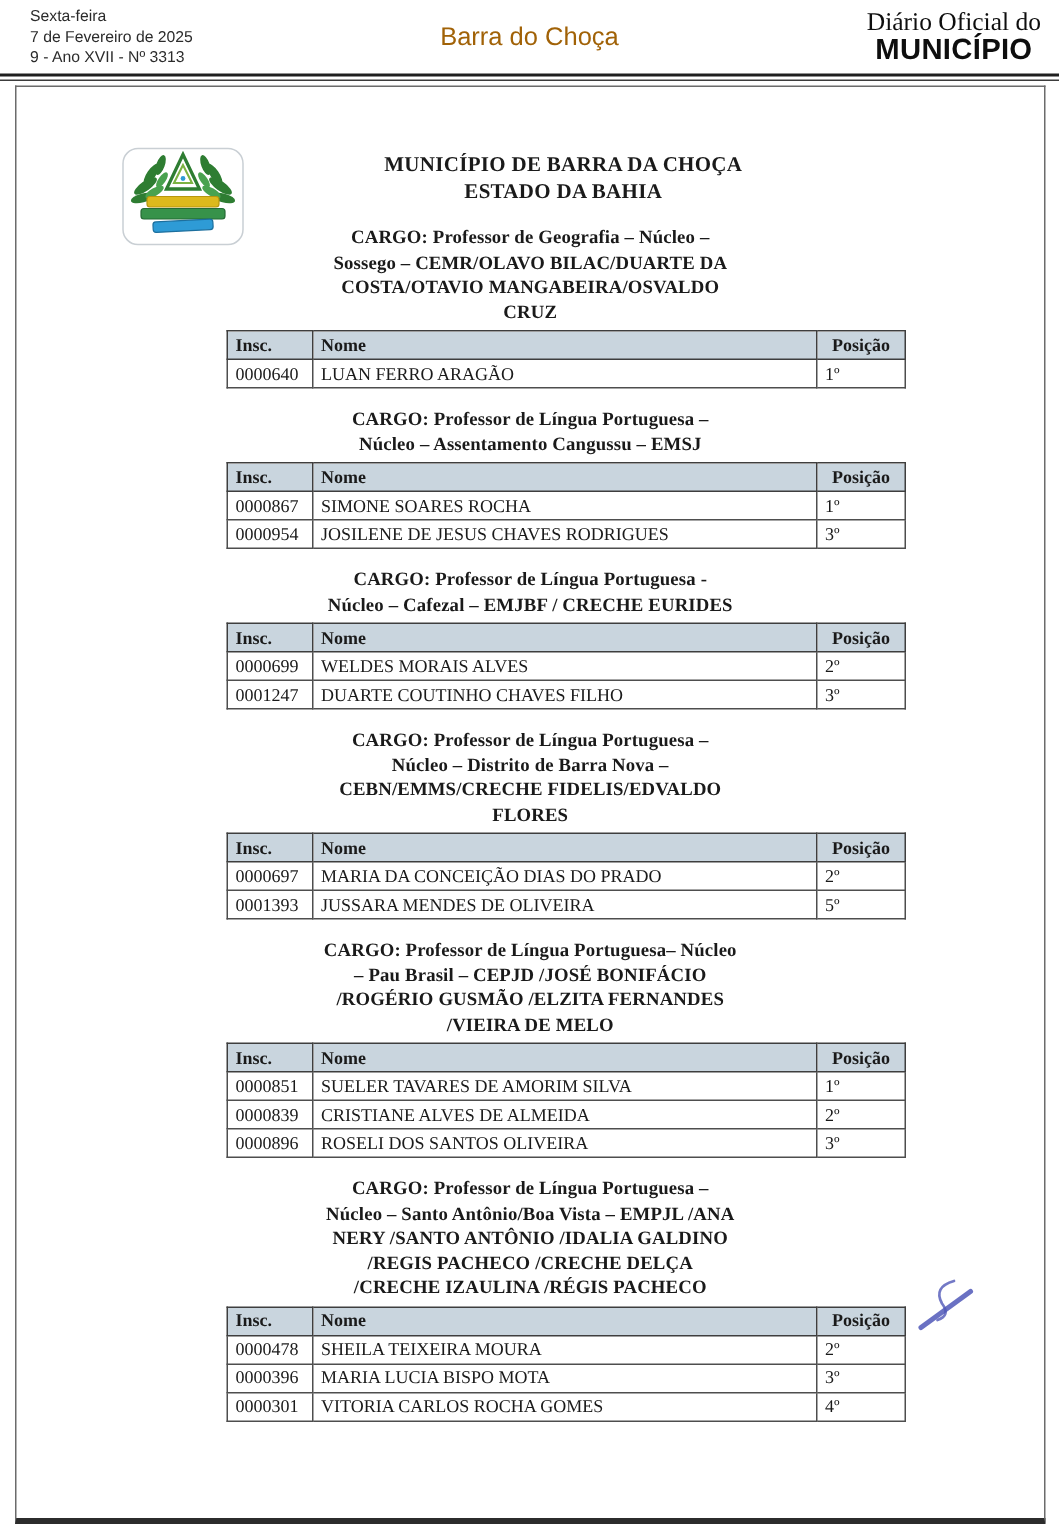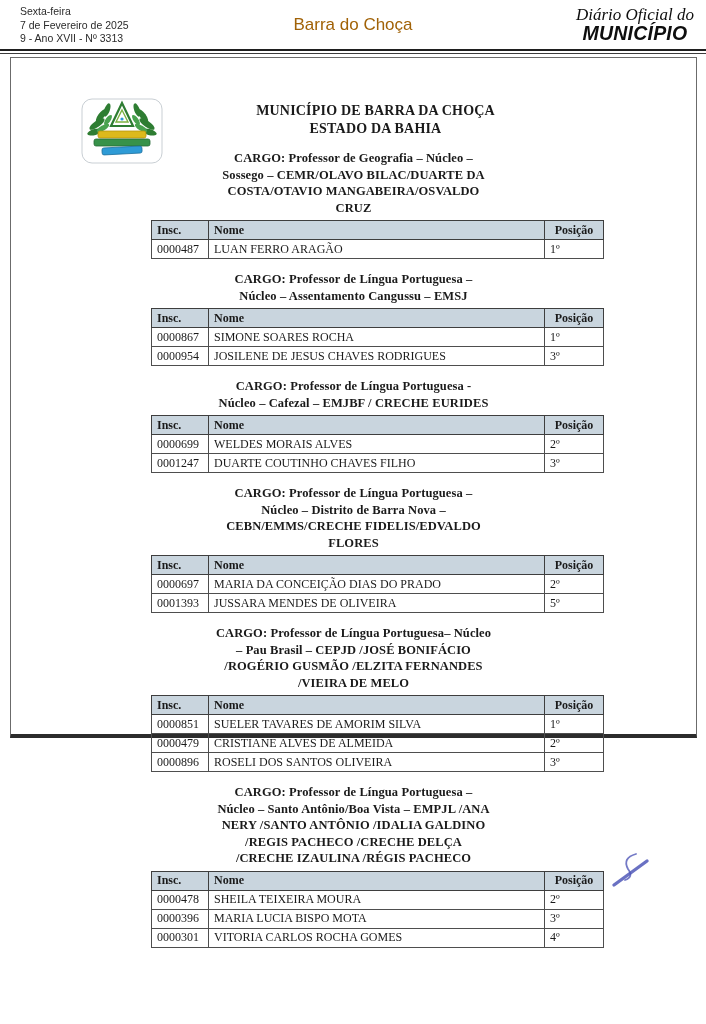--- a/index.html
+++ b/index.html
@@ -16,33 +16,33 @@
   .mast-left {
     position:absolute; left:20px; top:5px;
     font-family:"Liberation Sans", sans-serif;
     font-size:10.5px; line-height:13.5px; color:#2b2b2b;
   }
   .mast-city {
     position:absolute; left:0; right:0; top:15px; text-align:center;
     font-family:"Liberation Sans", sans-serif;
     font-size:17px; color:#a16207;
   }
-  .mast-brand { position:absolute; right:12px; top:5px; text-align:center; color:#0e0e0e;font-style:italic; }
+  .mast-brand { position:absolute; right:12px; top:5px; text-align:center; color:#0e0e0e; }
   .brand-top { font-family:"Liberation Serif", serif; font-size:17px; line-height:19px; }
   .brand-bottom {
     font-family:"Liberation Sans", sans-serif;
     font-size:19.5px; font-weight:bold; letter-spacing:0.2px; line-height:20px; margin-top:-1px;
   }
   .mast-rule {
     position:absolute; top:49px; left:0; width:706px; height:5px;
     border-top:2px solid #1f1f1f; border-bottom:1px solid #3c3c3c;
   }
   
   .content-box {
-    position:absolute; top:57px; left:10px; width:687px; height:681px;
+    position:absolute; top:57px; left:10px; width:687px; height:959px;
     background:#fff;
     border:1px solid #6b6b6b;
     border-bottom:4px solid #2c2c2c;
   }
   .coat { position:absolute; left:70px; top:40px; width:82px; height:70px; }
   .doc-title {
     margin-top:44px; padding-left:44px;
     text-align:center; font-weight:bold; font-size:14px; line-height:18px;
     letter-spacing:0.2px;
   }
@@ -131,21 +131,21 @@
     <table class="rank-table">
       <thead>
           <tr>
         <th class="col-insc">Insc.</th>
         <th class="col-nome">Nome</th>
         <th class="col-pos">Posição</th>
       </tr>
         </thead>
       <tbody>
         <tr>
-          <td class="col-insc">0000487</td>
+          <td class="col-insc">0000640</td>
           <td class="col-nome">LUAN FERRO ARAGÃO</td>
           <td class="col-pos">1º</td>
         </tr>
       </tbody>
     </table>
   </section>
 
   <section>
     <div class="cargo-heading">CARGO: Professor de Língua Portuguesa –
 Núcleo – Assentamento Cangussu – EMSJ</div>
@@ -239,21 +239,21 @@
         <th class="col-pos">Posição</th>
       </tr>
         </thead>
       <tbody>
         <tr>
           <td class="col-insc">0000851</td>
           <td class="col-nome">SUELER TAVARES DE AMORIM SILVA</td>
           <td class="col-pos">1º</td>
         </tr>
         <tr>
-          <td class="col-insc">0000479</td>
+          <td class="col-insc">0000839</td>
           <td class="col-nome">CRISTIANE ALVES DE ALMEIDA</td>
           <td class="col-pos">2º</td>
         </tr>
         <tr>
           <td class="col-insc">0000896</td>
           <td class="col-nome">ROSELI DOS SANTOS OLIVEIRA</td>
           <td class="col-pos">3º</td>
         </tr>
       </tbody>
     </table>

